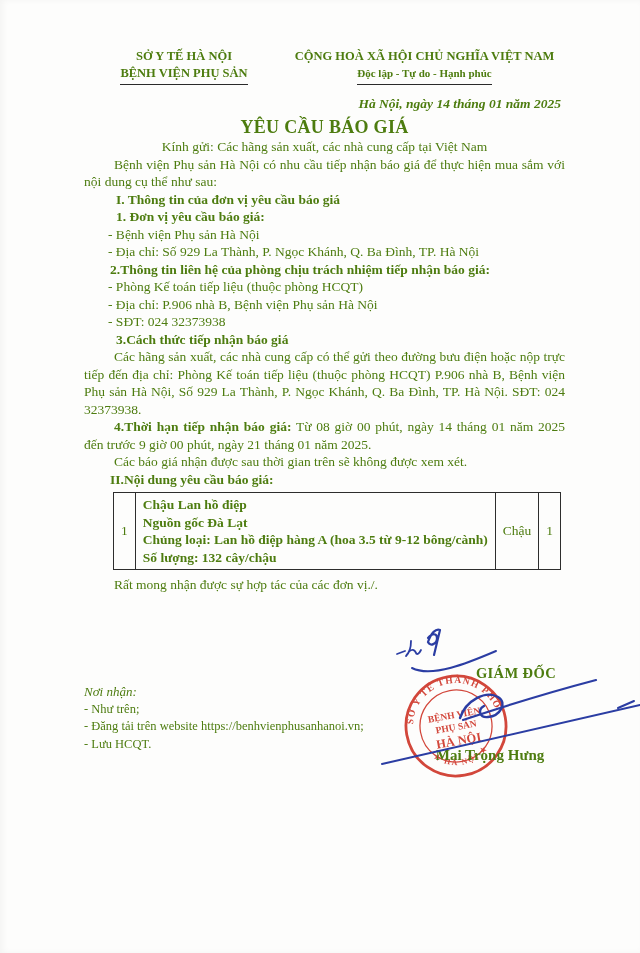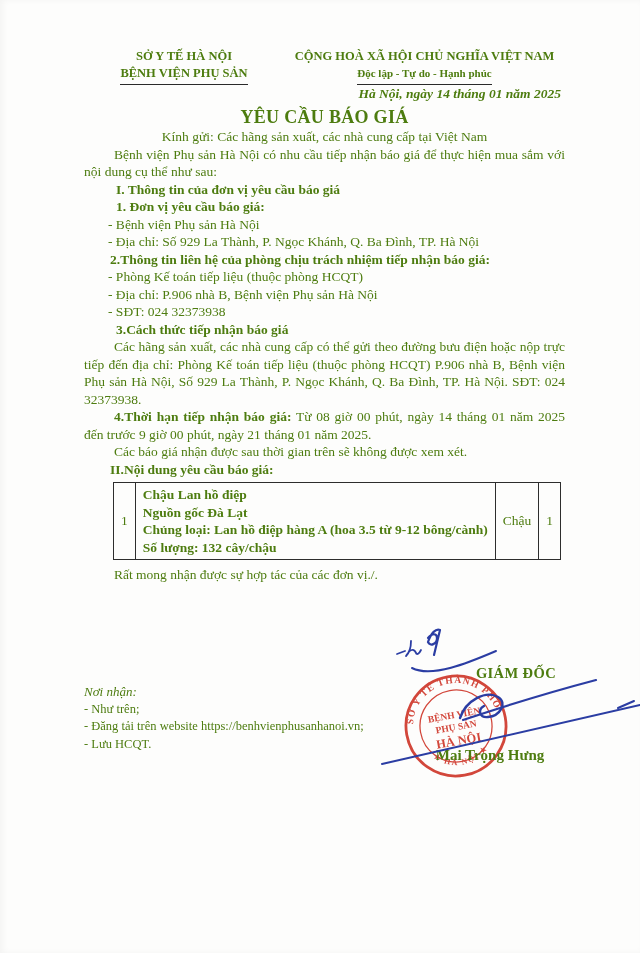--- a/index.html
+++ b/index.html
@@ -9,21 +9,21 @@
     font-family:"Liberation Serif","DejaVu Serif",serif;
     box-shadow:inset 3px 0 6px rgba(0,0,0,0.04);
   }
   .content{margin:0 75px 0 84px;padding-top:48px;font-size:13.5px;line-height:17.5px;}
   
   .hdr{display:flex;align-items:flex-start;}
   .hdr-left{flex:0 0 200px;text-align:center;font-weight:bold;font-size:12.5px;line-height:17px;}
   .hdr-right{flex:1;text-align:center;font-weight:bold;font-size:12.5px;line-height:17px;}
   .uline{display:inline-block;border-bottom:1.2px solid #2a2a2a;padding-bottom:2px;}
   .hdr-right .motto{font-size:11px;}
-  .dateline{text-align:right;font-style:italic;font-weight:bold;font-size:13.5px;padding-right:4px;}
+  .dateline{text-align:right;font-style:italic;font-weight:bold;font-size:13.5px;margin-top:10px;padding-right:4px;}
   .doc-title{text-align:center;font-weight:bold;font-size:18px;margin-top:6px;letter-spacing:0.3px;}
   .salutation{text-align:center;margin-top:2px;}
   .para{text-align:justify;text-indent:30px;}
   .h-bold{font-weight:bold;text-indent:32px;}
   .item2{padding-left:24px;}
   
   table.quote{border-collapse:collapse;margin:4px 0 0 29px;table-layout:fixed;}
   table.quote th,table.quote td{border:1.4px solid #2d2d2d;font-size:13.5px;padding:3px 7px;vertical-align:middle;}
   table.quote th{font-weight:bold;text-align:center;height:22px;}
   .col-tt{width:40px;text-align:center;}

